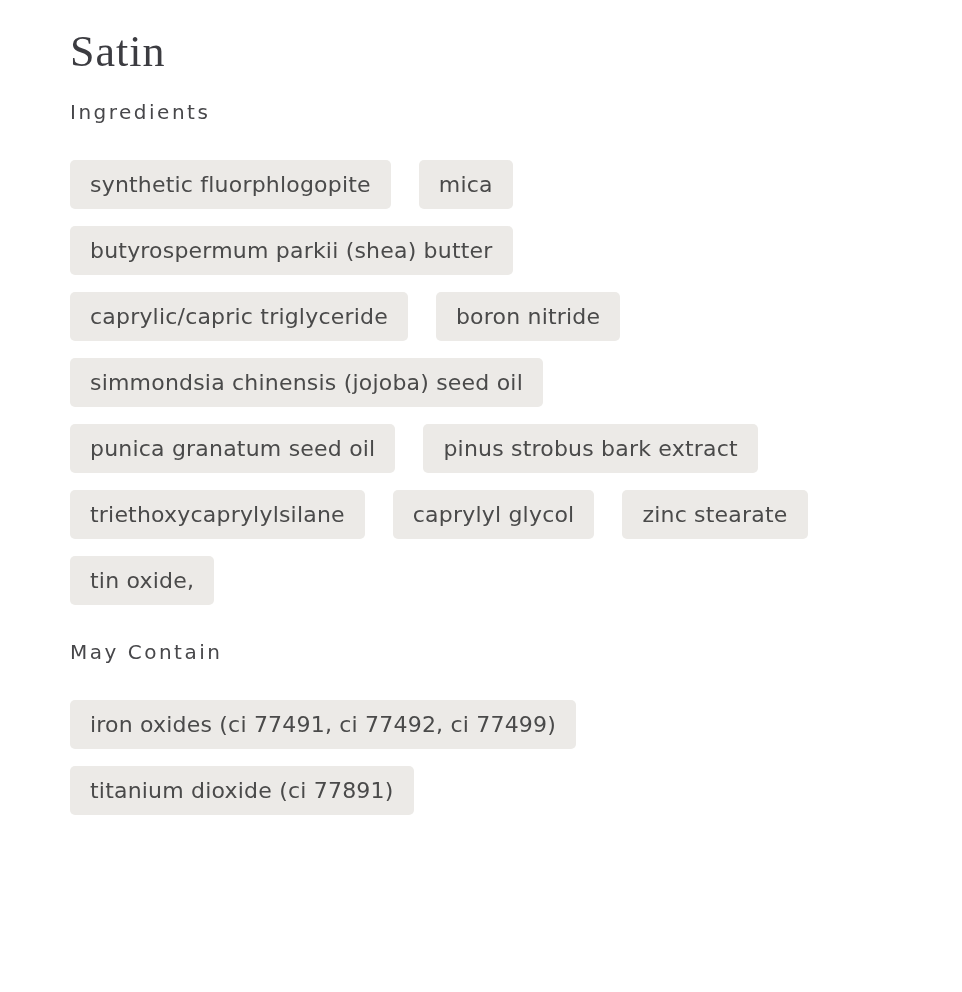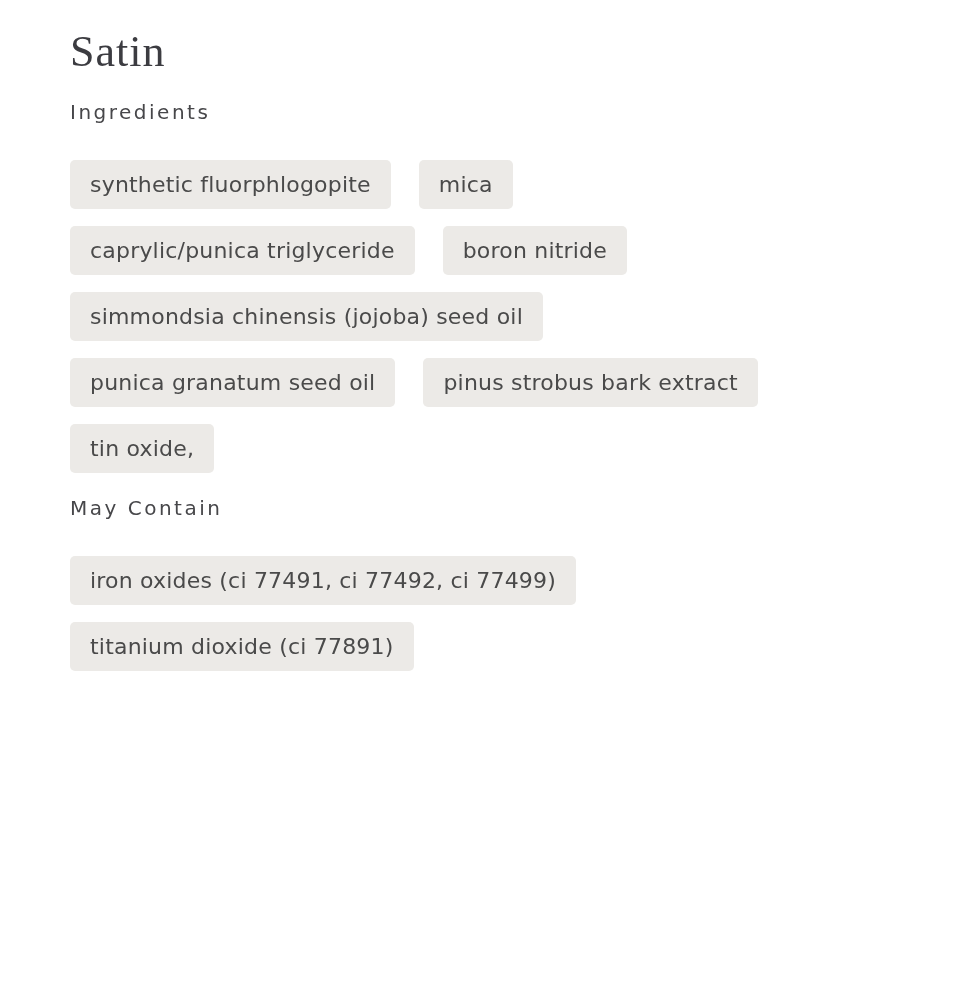--- a/index.html
+++ b/index.html
@@ -28,21 +28,21 @@
   .section-heading {
     font-family: "DejaVu Sans", sans-serif;
     font-weight: 400;
     font-size: 20px;
     line-height: 1.15;
     color: #47474a;
     letter-spacing: 2.5px;
     margin: 0 0 36px 0;
   }
   .section + .section .section-heading {
-    margin-top: 24px;
+    margin-top: 36px;
   }
   .tag-row {
     display: flex;
     flex-wrap: nowrap;
     gap: 28px;
     margin-bottom: 17px;
   }
   .tag {
     display: inline-block;
     background: #eceae7;
@@ -61,29 +61,37 @@
 <main class="panel">
   <h1 class="title">Satin</h1>
   <div id="sections">
       <section class="section">
         <h2 class="section-heading">Ingredients</h2>
         <div class="tag-row">
           <span class="tag">synthetic fluorphlogopite</span>
           <span class="tag">mica</span>
         </div>
         <div class="tag-row">
-          <span class="tag">caprylic/punica triglyceride</span>
+          <span class="tag">butyrospermum parkii (shea) butter</span>
+        </div>
+        <div class="tag-row">
+          <span class="tag">caprylic/capric triglyceride</span>
           <span class="tag">boron nitride</span>
         </div>
         <div class="tag-row">
           <span class="tag">simmondsia chinensis (jojoba) seed oil</span>
         </div>
         <div class="tag-row">
           <span class="tag">punica granatum seed oil</span>
           <span class="tag">pinus strobus bark extract</span>
+        </div>
+        <div class="tag-row">
+          <span class="tag">triethoxycaprylylsilane</span>
+          <span class="tag">caprylyl glycol</span>
+          <span class="tag">zinc stearate</span>
         </div>
         <div class="tag-row">
           <span class="tag">tin oxide,</span>
         </div>
       </section>
       <section class="section">
         <h2 class="section-heading">May Contain</h2>
         <div class="tag-row">
           <span class="tag">iron oxides (ci 77491, ci 77492, ci 77499)</span>
         </div>

